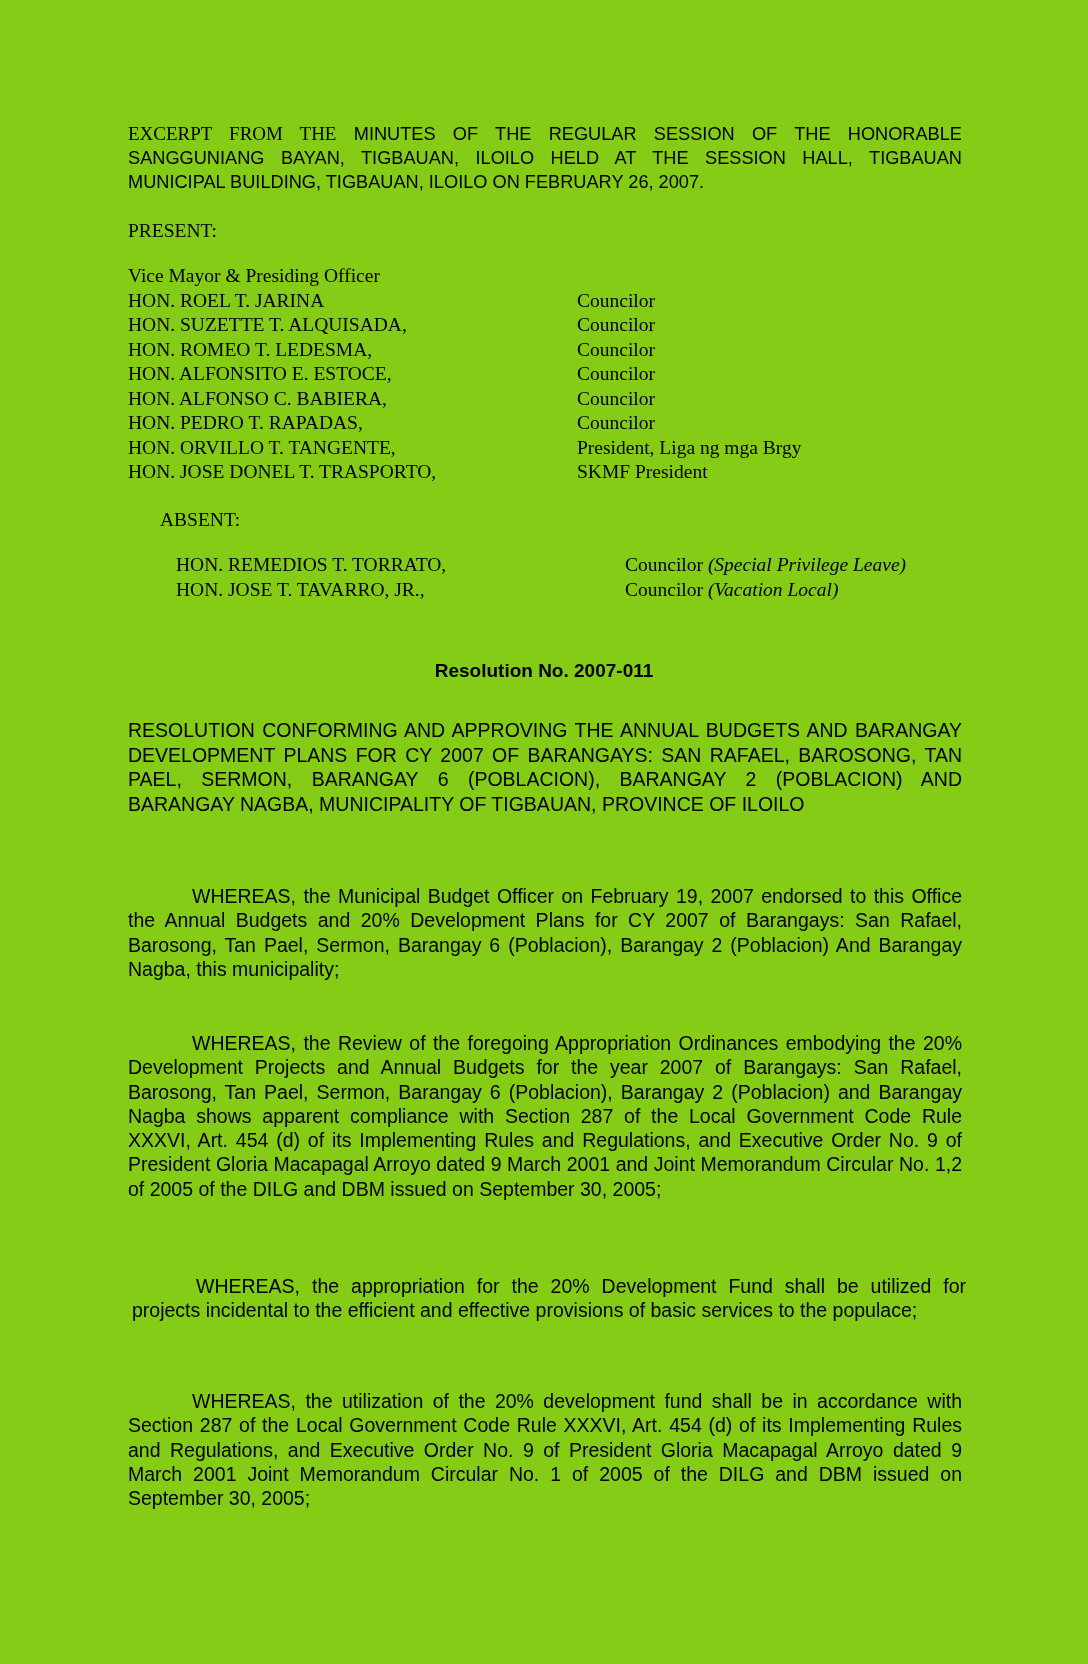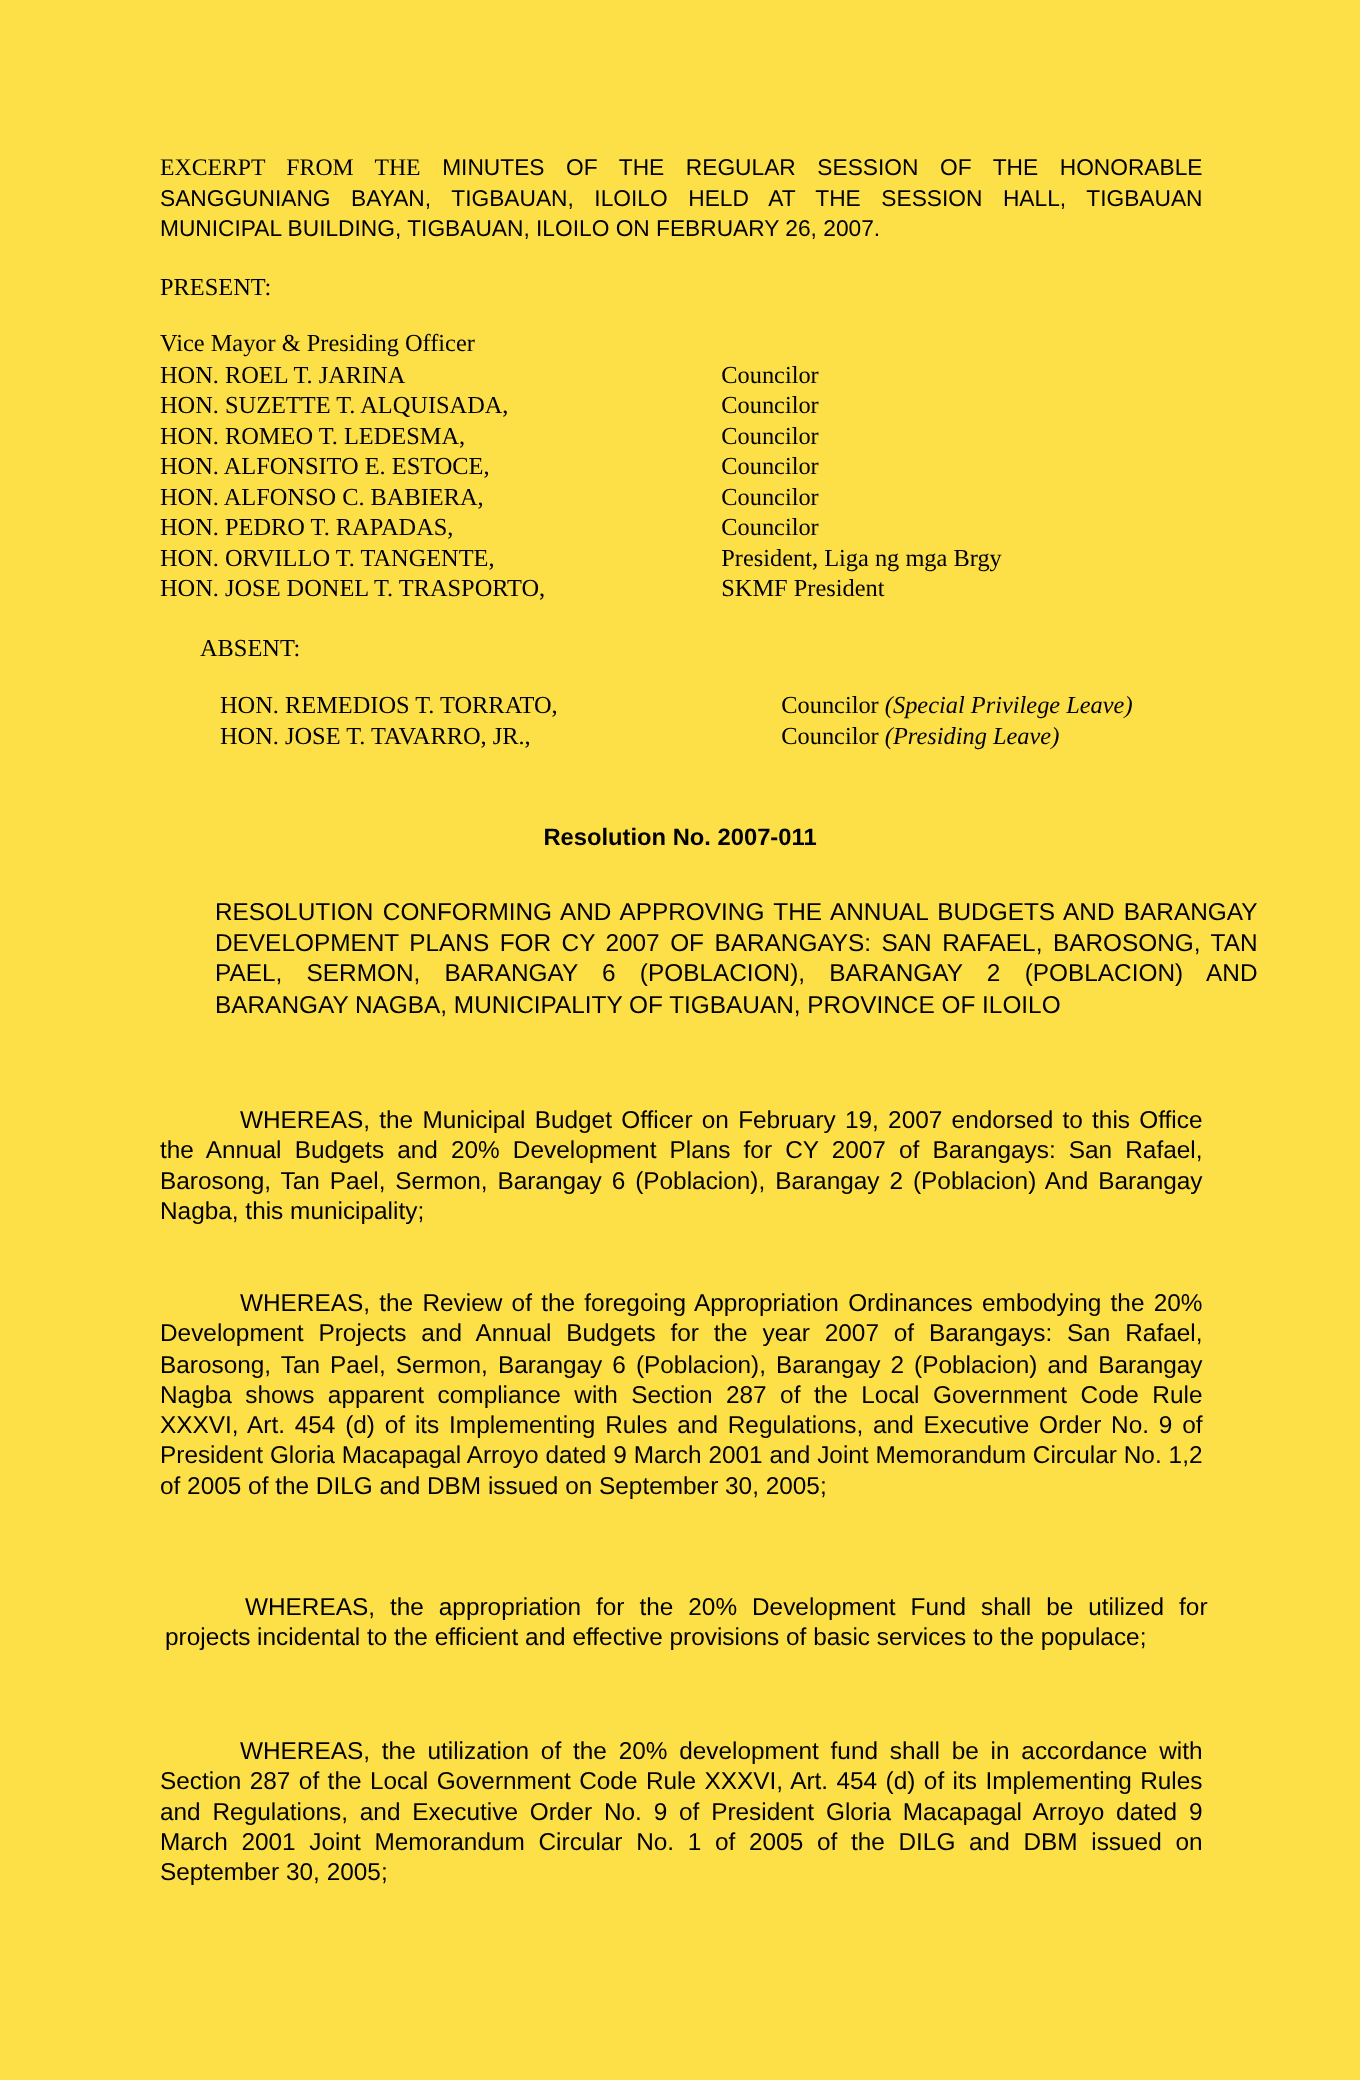--- a/index.html
+++ b/index.html
@@ -1,17 +1,17 @@
 <!DOCTYPE html>
 <html><head>
   <meta charset="utf-8">
   <style>
     html, body { margin: 0; padding: 0; background: #ffffff; }
     body { width: 1088px; height: 1664px; position: relative; overflow: hidden; color: #000; }
-    .page { position: absolute; left: 0; top: 0; width: 1088px; height: 1664px; background: #fde047; }
+    .page { position: absolute; left: 0; top: 0; width: 1088px; height: 1664px; background: #84cc16; }
 
     .header-block {
       position: absolute; left: 128px; top: 122px; width: 834px;
       font-family: "Liberation Sans", sans-serif; font-size: 18.2px; line-height: 24px;
       text-align: justify; text-align-last: left;
     }
     .header-block .serif-lead { font-family: "Liberation Serif", serif; font-size: 19px; }
 
     .serif { font-family: "Liberation Serif", serif; font-size: 19.5px; }
 
@@ -27,21 +27,21 @@
     .roster-row .note { font-style: italic; }
 
     .resolution-number {
       position: absolute; left: 0; width: 1088px; top: 660px; text-align: center;
       font-family: "Liberation Sans", sans-serif; font-weight: bold; font-size: 19px;
     }
 
     .resolution-title {
       position: absolute; left: 128px; top: 718px; width: 834px;
       font-family: "Liberation Sans", sans-serif; font-size: 19.5px; line-height: 24.5px;
-      text-align: justify; text-align-last: left; margin-left: 44px;
+      text-align: justify; text-align-last: left;
     }
 
     .whereas {
       position: absolute; left: 128px; width: 834px;
       font-family: "Liberation Sans", sans-serif; font-size: 19.5px; line-height: 24.3px;
       text-align: justify; text-align-last: left; text-indent: 64px;
     }
     .w1 { top: 884px; }
     .w2 { top: 1031px; }
     .w3 { top: 1270px; }
@@ -96,21 +96,21 @@
 
   <div class="serif label-absent">ABSENT:</div>
 
   <div class="roster absent serif">
     <div class="roster-row">
         <span class="name">HON. REMEDIOS T. TORRATO,</span>
         <span class="role"><span>Councilor</span> <span class="note">(Special Privilege Leave)</span></span>
       </div>
     <div class="roster-row">
         <span class="name">HON. JOSE T. TAVARRO, JR.,</span>
-        <span class="role"><span>Councilor</span> <span class="note">(Presiding Leave)</span></span>
+        <span class="role"><span>Councilor</span> <span class="note">(Vacation Local)</span></span>
       </div>
   </div>
 
   <div class="resolution-number">Resolution No. 2007-011</div>
 
   <div class="resolution-title">RESOLUTION CONFORMING AND APPROVING THE ANNUAL BUDGETS AND BARANGAY DEVELOPMENT PLANS FOR CY 2007 OF BARANGAYS: SAN RAFAEL, BAROSONG, TAN PAEL, SERMON, BARANGAY 6 (POBLACION), BARANGAY 2 (POBLACION) AND BARANGAY NAGBA, MUNICIPALITY OF TIGBAUAN, PROVINCE OF ILOILO</div>
 
   <p class="whereas w1" style="margin:0">WHEREAS, the Municipal Budget Officer on February 19, 2007 endorsed to this Office the Annual Budgets and 20% Development Plans for CY 2007 of Barangays: San Rafael, Barosong, Tan Pael, Sermon, Barangay 6 (Poblacion), Barangay 2 (Poblacion) And Barangay Nagba, this municipality;</p>
   <p class="whereas w2" style="margin:0">WHEREAS, the Review of the foregoing Appropriation Ordinances embodying the 20% Development Projects and Annual Budgets for the year 2007 of Barangays: San Rafael, Barosong, Tan Pael, Sermon, Barangay 6 (Poblacion), Barangay 2 (Poblacion) and Barangay Nagba shows apparent compliance with Section 287 of the Local Government Code Rule XXXVI, Art. 454 (d) of its Implementing Rules and Regulations, and Executive Order No. 9 of President Gloria Macapagal Arroyo dated 9 March 2001 and Joint Memorandum Circular No. 1,2 of 2005 of the DILG and DBM issued on September 30, 2005;</p>
   <p class="whereas w3" style="margin:4px">WHEREAS, the appropriation for the 20% Development Fund shall be utilized for projects incidental to the efficient and effective provisions of basic services to the populace;</p>

